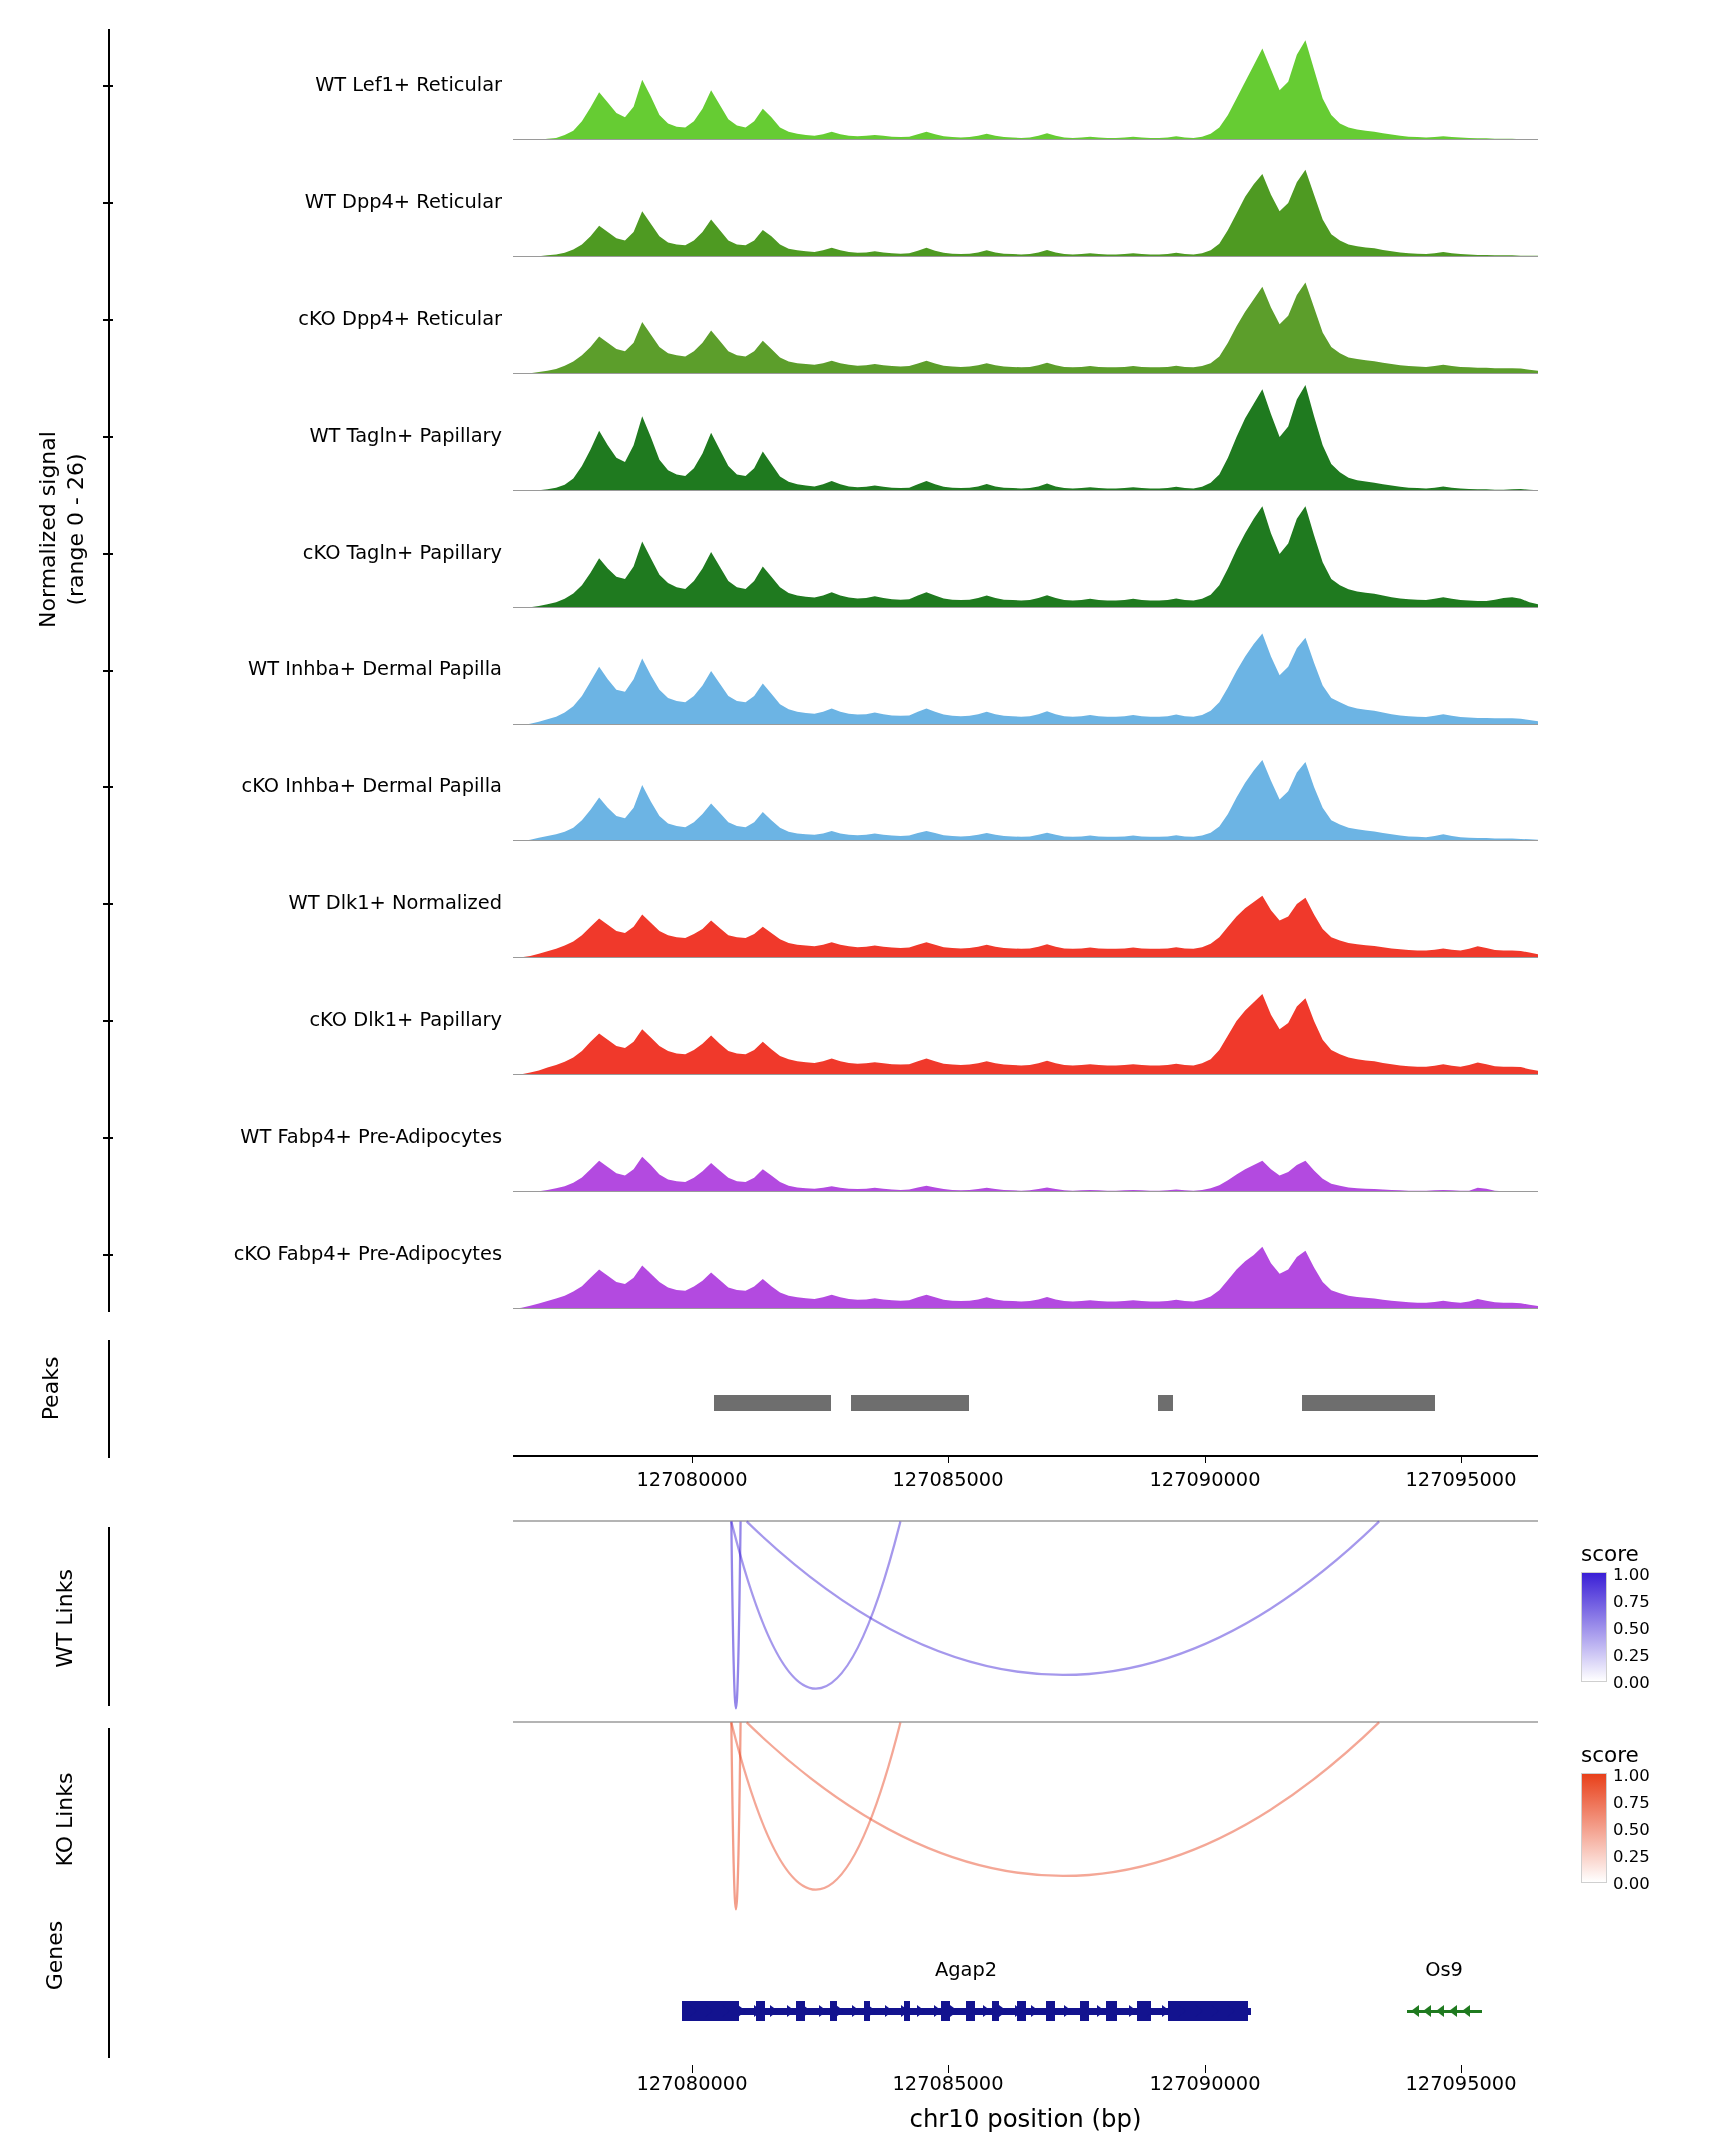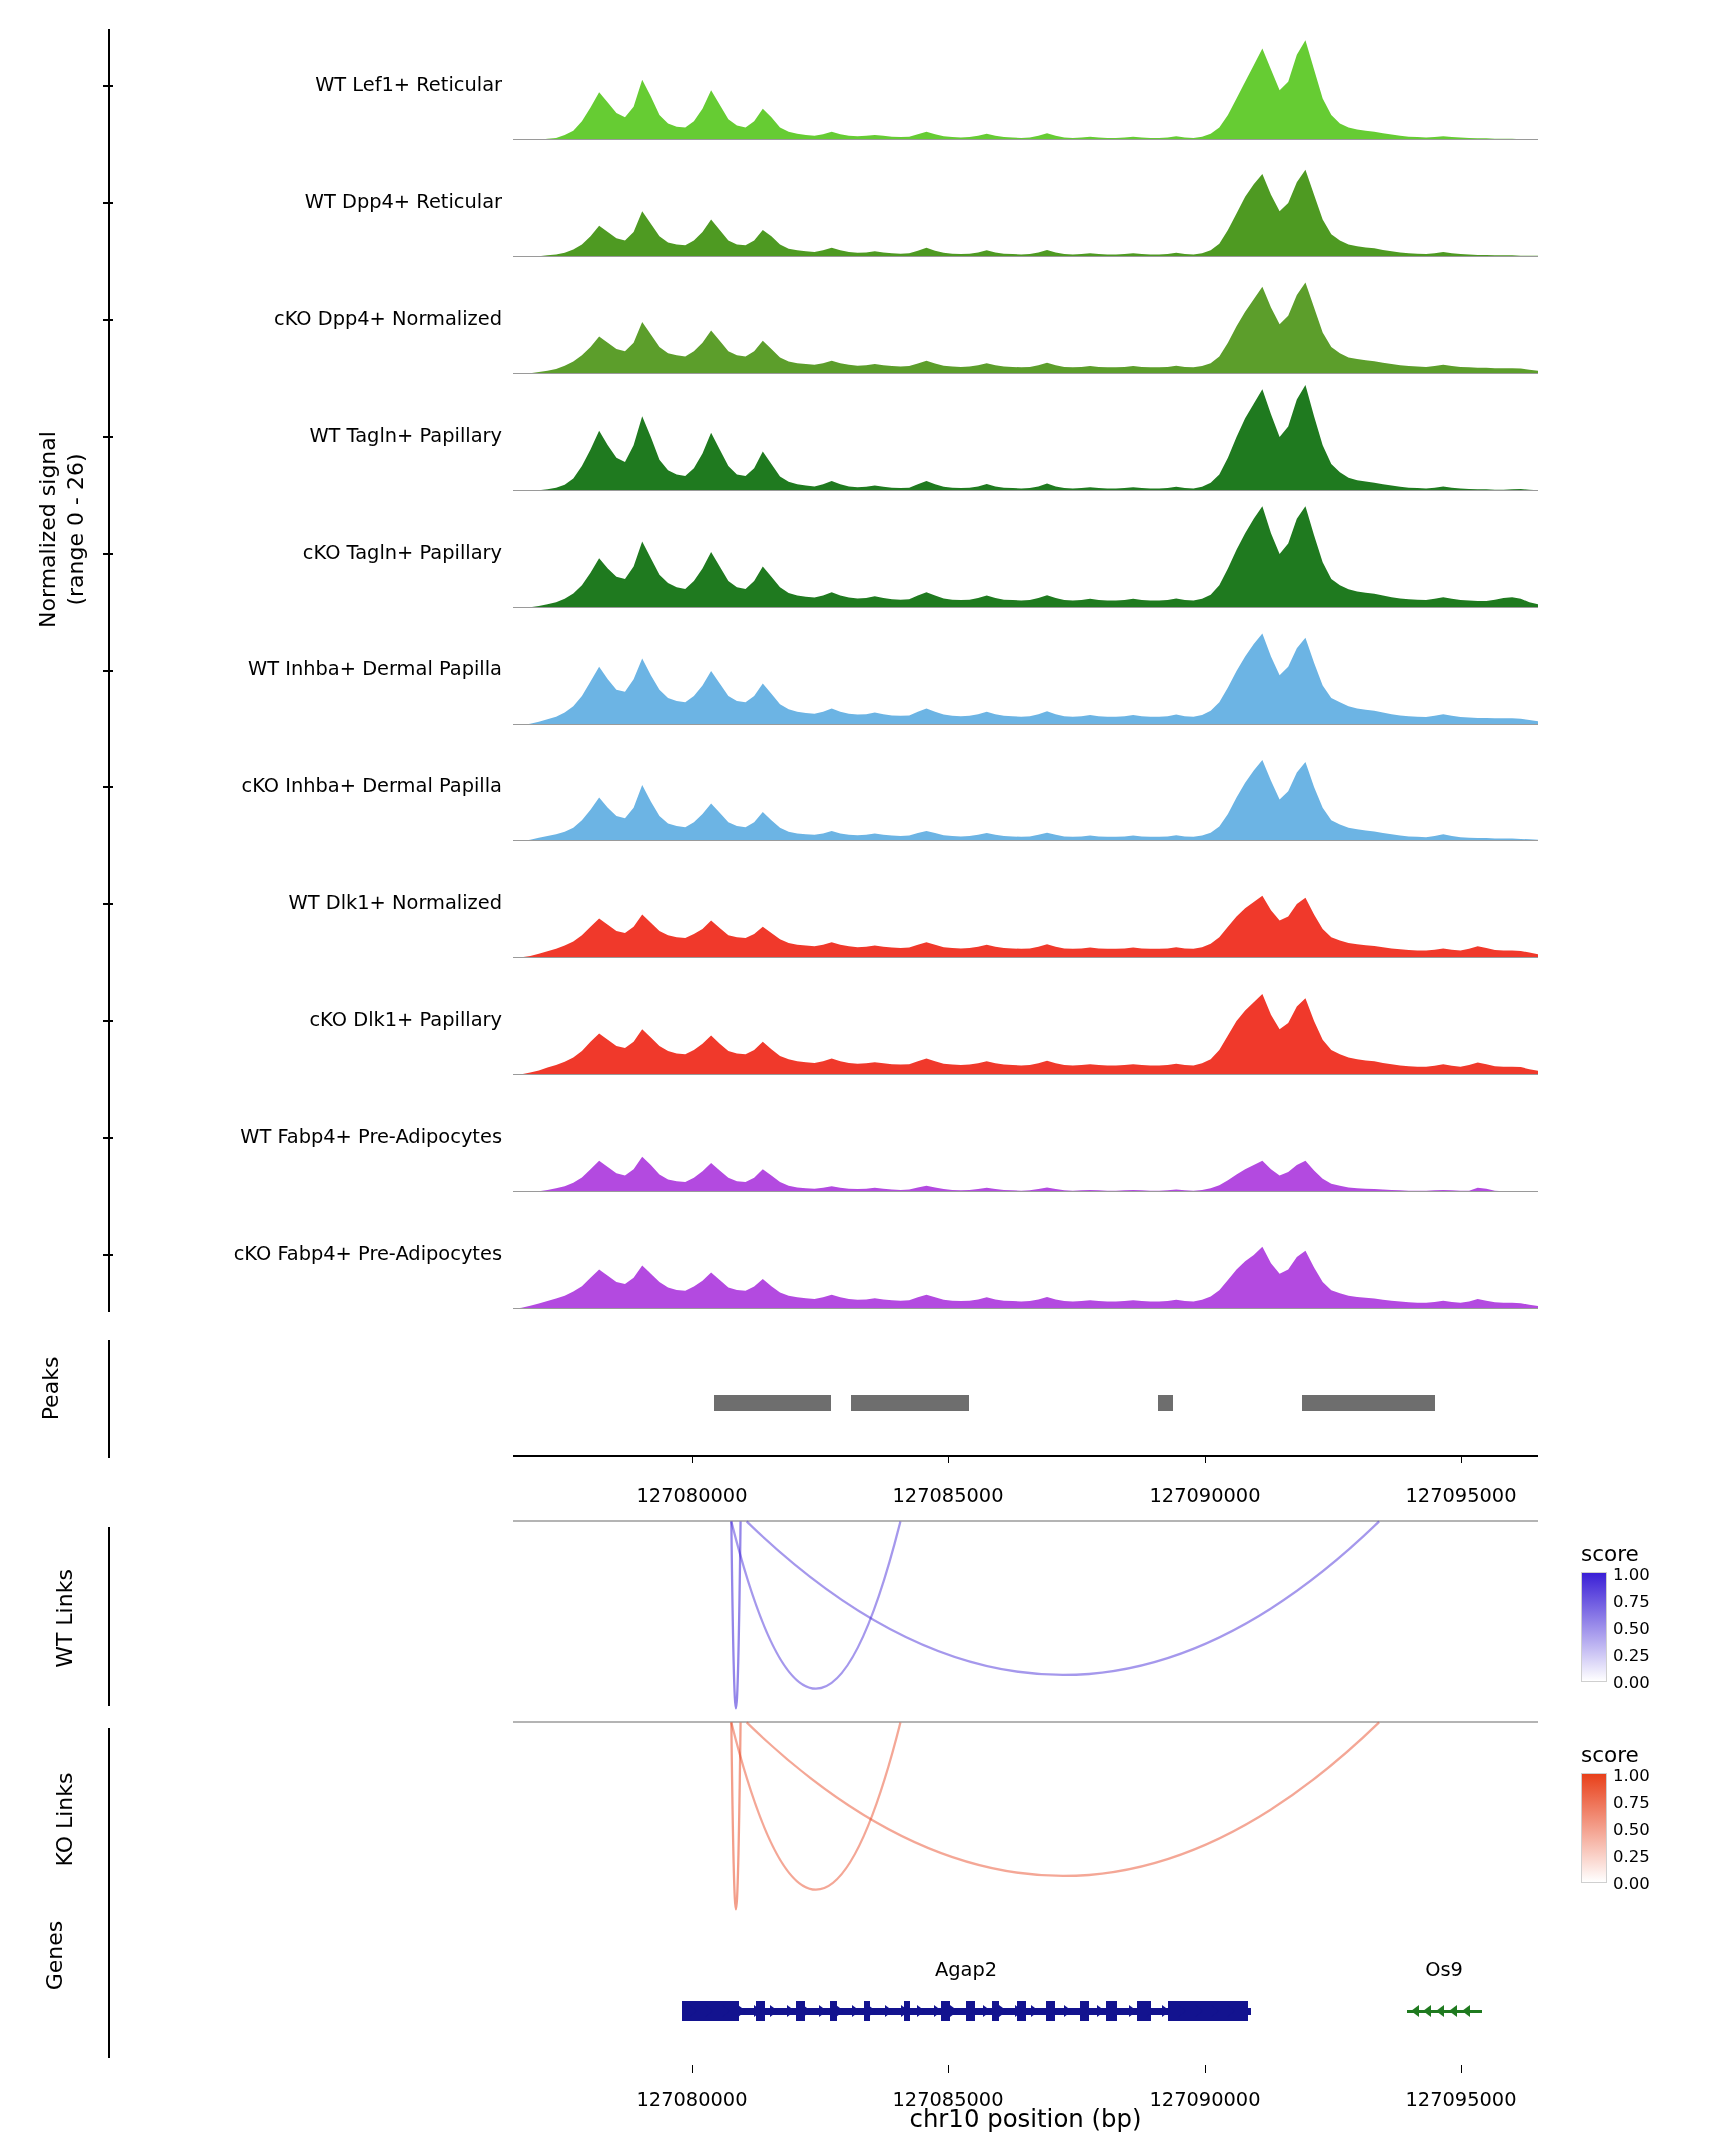--- a/index.html
+++ b/index.html
@@ -29,21 +29,21 @@
   }
 
   
   #peaks-panel{position:absolute;left:0;top:1333px;width:1721px;height:143px;}
   #peaks-label{position:absolute;left:-21.5px;top:43px;width:143px;text-align:center;transform:rotate(-90deg);font-size:22px;}
   .peak{position:absolute;height:16px;background:#6e6e6e;top:62px;}
 
   
   .axis-line{position:absolute;left:513px;width:1025px;height:2.2px;background:#000;}
   .axis-tickmark{position:absolute;width:1.4px;height:8px;background:#000;}
-  .axis-ticklabel{position:absolute;font-size:19.4px;transform:translateX(-50%);white-space:nowrap;margin-top:16px;}
+  .axis-ticklabel{position:absolute;font-size:19.4px;transform:translateX(-50%);white-space:nowrap;}
 
   
   .links-panel{position:absolute;left:0;width:1721px;height:208px;}
   .links-panel .hrule{position:absolute;left:513px;width:1025px;height:2.2px;background:#b4b4b4;top:0px;}
   .links-panel svg{position:absolute;left:513px;top:0;width:1025px;height:208px;}
   .links-label{position:absolute;width:186px;text-align:center;transform:rotate(-90deg);font-size:22px;}
 
   
   .legend{position:absolute;width:165px;}
   .legend .title{font-size:21.5px;margin-bottom:5.7px;}
@@ -83,21 +83,21 @@
         </div>
         <div class="tick" style="top: 202px;"></div>
         <div class="track-label" style="top: 190px; right: 1219px;">WT Dpp4+ Reticular</div>
         <div class="track" style="top: 149px;">
           <svg viewBox="0 0 1000 100" preserveAspectRatio="none">
             <path d="M 0 100 L 0.00 100.00 L 8.40 100.00 L 16.81 100.00 L 25.21 99.23 L 33.61 98.46 L 42.02 97.69 L 50.42 96.15 L 58.82 93.08 L 67.23 88.46 L 75.63 80.77 L 84.03 71.15 L 92.44 76.92 L 100.84 82.69 L 109.24 84.62 L 117.65 76.92 L 126.05 57.69 L 134.45 69.23 L 142.86 80.77 L 151.26 86.54 L 159.66 88.46 L 168.07 89.23 L 176.47 84.62 L 184.87 76.92 L 193.28 65.38 L 201.68 75.00 L 210.08 84.62 L 218.49 88.46 L 226.89 89.23 L 235.29 84.62 L 243.70 75.00 L 252.10 80.77 L 260.50 88.46 L 268.91 92.31 L 277.31 93.85 L 285.71 94.62 L 294.12 95.38 L 302.52 93.85 L 310.92 91.54 L 319.33 93.85 L 327.73 95.38 L 336.13 96.15 L 344.54 95.77 L 352.94 94.62 L 361.34 95.77 L 369.75 96.54 L 378.15 96.92 L 386.55 96.54 L 394.96 94.23 L 403.36 91.54 L 411.76 94.23 L 420.17 96.15 L 428.57 96.92 L 436.97 97.31 L 445.38 96.92 L 453.78 95.77 L 462.18 93.85 L 470.59 95.77 L 478.99 96.92 L 487.39 97.31 L 495.80 97.69 L 504.20 97.31 L 512.61 95.77 L 521.01 93.46 L 529.41 95.77 L 537.82 97.31 L 546.22 97.69 L 554.62 97.31 L 563.03 96.54 L 571.43 97.31 L 579.83 97.69 L 588.24 97.69 L 596.64 97.31 L 605.04 96.54 L 613.45 97.31 L 621.85 97.69 L 630.25 97.69 L 638.66 97.31 L 647.06 96.15 L 655.46 97.31 L 663.87 97.69 L 672.27 96.54 L 680.67 93.85 L 689.08 87.69 L 697.48 75.00 L 705.88 59.62 L 714.29 44.23 L 722.69 32.69 L 731.09 23.08 L 739.50 42.31 L 747.90 57.69 L 756.30 50.00 L 764.71 30.77 L 773.11 19.23 L 781.51 42.31 L 789.92 65.38 L 798.32 78.85 L 806.72 84.62 L 815.13 88.46 L 823.53 90.00 L 831.93 91.15 L 840.34 91.92 L 848.74 93.46 L 857.14 94.62 L 865.55 95.77 L 873.95 96.54 L 882.35 96.92 L 890.76 97.31 L 899.16 96.54 L 907.56 95.38 L 915.97 96.54 L 924.37 97.31 L 932.77 97.69 L 941.18 98.08 L 949.58 98.08 L 957.98 98.46 L 966.39 98.46 L 974.79 98.46 L 983.19 98.85 L 991.60 98.85 L 1000.00 98.85 L 1000 100 Z" fill="#4E9A22"></path>
           </svg>
           <div class="baseline"></div>
         </div>
         <div class="tick" style="top: 319px;"></div>
-        <div class="track-label" style="top: 307px; right: 1219px;">cKO Dpp4+ Normalized</div>
+        <div class="track-label" style="top: 307px; right: 1219px;">cKO Dpp4+ Reticular</div>
         <div class="track" style="top: 266px;">
           <svg viewBox="0 0 1000 100" preserveAspectRatio="none">
             <path d="M 0 100 L 0.00 100.00 L 8.40 100.00 L 16.81 99.23 L 25.21 98.08 L 33.61 96.92 L 42.02 95.38 L 50.42 92.31 L 58.82 88.46 L 67.23 82.69 L 75.63 75.00 L 84.03 65.38 L 92.44 71.15 L 100.84 76.92 L 109.24 78.85 L 117.65 71.15 L 126.05 51.92 L 134.45 63.46 L 142.86 75.00 L 151.26 80.77 L 159.66 82.69 L 168.07 83.85 L 176.47 78.85 L 184.87 71.15 L 193.28 59.62 L 201.68 69.23 L 210.08 78.85 L 218.49 82.69 L 226.89 83.85 L 235.29 78.85 L 243.70 69.23 L 252.10 76.92 L 260.50 84.62 L 268.91 88.46 L 277.31 90.00 L 285.71 90.77 L 294.12 91.54 L 302.52 90.00 L 310.92 87.69 L 319.33 90.00 L 327.73 91.54 L 336.13 92.31 L 344.54 91.92 L 352.94 90.77 L 361.34 91.92 L 369.75 92.69 L 378.15 93.08 L 386.55 92.69 L 394.96 90.38 L 403.36 87.69 L 411.76 90.38 L 420.17 92.31 L 428.57 93.08 L 436.97 93.46 L 445.38 93.08 L 453.78 91.92 L 462.18 90.00 L 470.59 91.92 L 478.99 93.08 L 487.39 93.46 L 495.80 93.85 L 504.20 93.46 L 512.61 91.92 L 521.01 89.62 L 529.41 91.92 L 537.82 93.46 L 546.22 93.85 L 554.62 93.46 L 563.03 92.69 L 571.43 93.46 L 579.83 93.85 L 588.24 93.85 L 596.64 93.46 L 605.04 92.69 L 613.45 93.46 L 621.85 93.85 L 630.25 93.85 L 638.66 93.46 L 647.06 92.31 L 655.46 93.46 L 663.87 93.85 L 672.27 92.69 L 680.67 90.00 L 689.08 83.85 L 697.48 71.15 L 705.88 55.77 L 714.29 42.31 L 722.69 30.77 L 731.09 19.23 L 739.50 38.46 L 747.90 53.85 L 756.30 46.15 L 764.71 26.92 L 773.11 15.38 L 781.51 38.46 L 789.92 61.54 L 798.32 75.00 L 806.72 80.77 L 815.13 84.62 L 823.53 86.15 L 831.93 87.31 L 840.34 88.08 L 848.74 89.62 L 857.14 90.77 L 865.55 91.92 L 873.95 92.69 L 882.35 93.08 L 890.76 93.46 L 899.16 92.69 L 907.56 91.54 L 915.97 92.69 L 924.37 93.46 L 932.77 93.85 L 941.18 94.23 L 949.58 94.23 L 957.98 94.62 L 966.39 94.62 L 974.79 94.62 L 983.19 95.00 L 991.60 96.15 L 1000.00 96.92 L 1000 100 Z" fill="#5C9E2B"></path>
           </svg>
           <div class="baseline"></div>
         </div>
         <div class="tick" style="top: 436px;"></div>
         <div class="track-label" style="top: 424px; right: 1219px;">WT Tagln+ Papillary</div>
         <div class="track" style="top: 383px;">
           <svg viewBox="0 0 1000 100" preserveAspectRatio="none">

